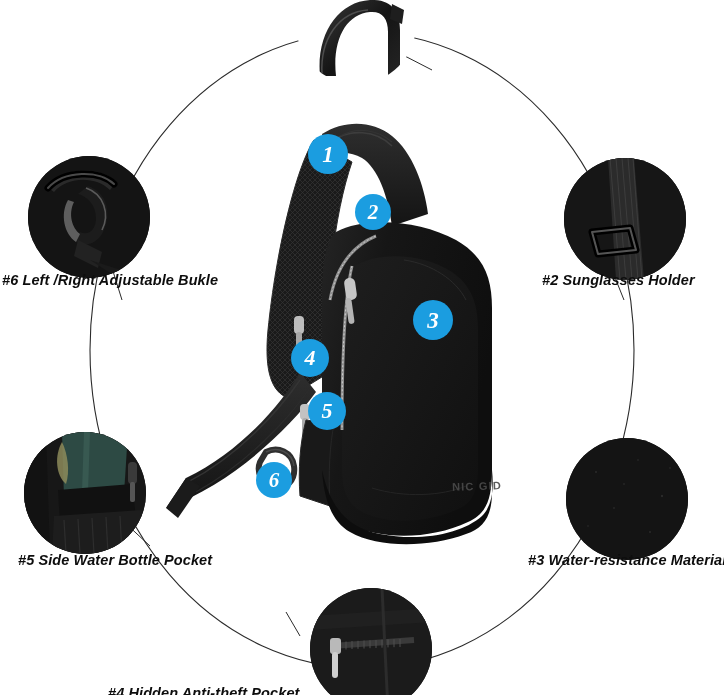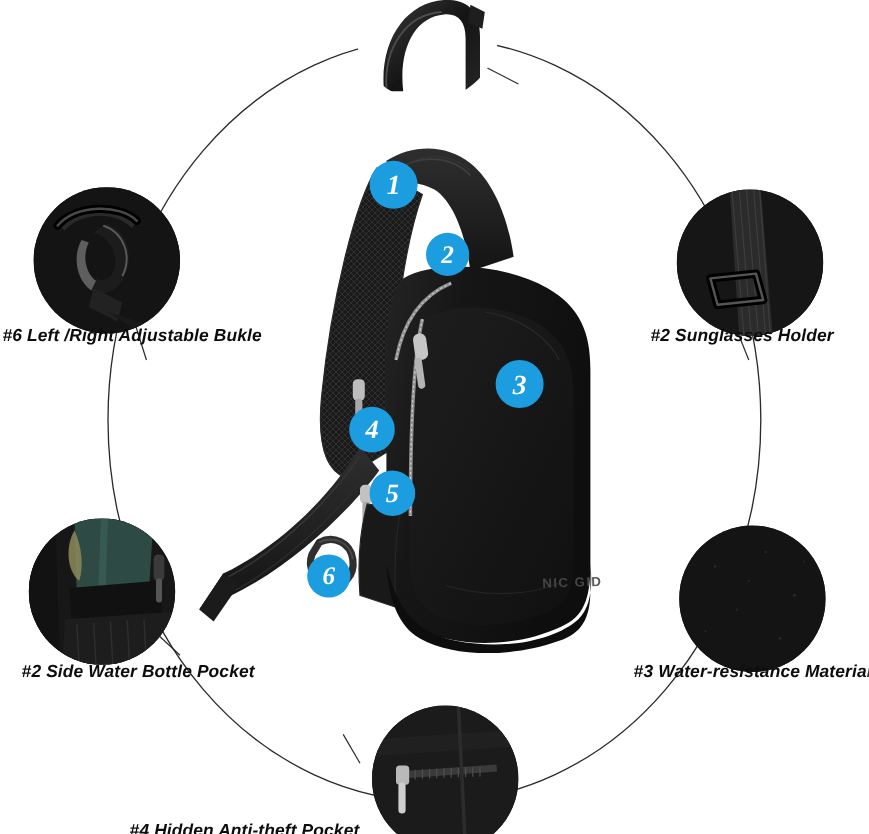--- a/index.html
+++ b/index.html
@@ -248,16 +248,16 @@
   <div class="badge" style="left:308px;top:134px;width:40px;height:40px;background:#1B9DE0;font-size:23px;">1</div>
   <div class="badge" style="left:355px;top:194px;width:36px;height:36px;background:#1B9DE0;font-size:21px;">2</div>
   <div class="badge" style="left:413px;top:300px;width:40px;height:40px;background:#1B9DE0;font-size:23px;">3</div>
   <div class="badge" style="left:291px;top:339px;width:38px;height:38px;background:#1B9DE0;font-size:22px;">4</div>
   <div class="badge" style="left:308px;top:392px;width:38px;height:38px;background:#1B9DE0;font-size:22px;">5</div>
   <div class="badge" style="left:256px;top:462px;width:36px;height:36px;background:#1B9DE0;font-size:21px;">6</div>
 
   <div class="label sans" style="left:542px;top:272px;">#2 Sunglasses Holder</div>
   <div class="label sans" style="left:528px;top:552px;">#3 Water-resistance Material</div>
   <div class="label sans" style="left:108px;top:641px;margin-top:44px;">#4 Hidden Anti-theft Pocket</div>
-  <div class="label sans" style="left:18px;top:552px;">#2 Side Water Bottle Pocket</div>
+  <div class="label sans" style="left:18px;top:552px;">#5 Side Water Bottle Pocket</div>
   <div class="label sans" style="left:2px;top:272px;text-align:center;">#6 Left /Right Adjustable Bukle</div>
 
 </div>
 
 </body></html>

